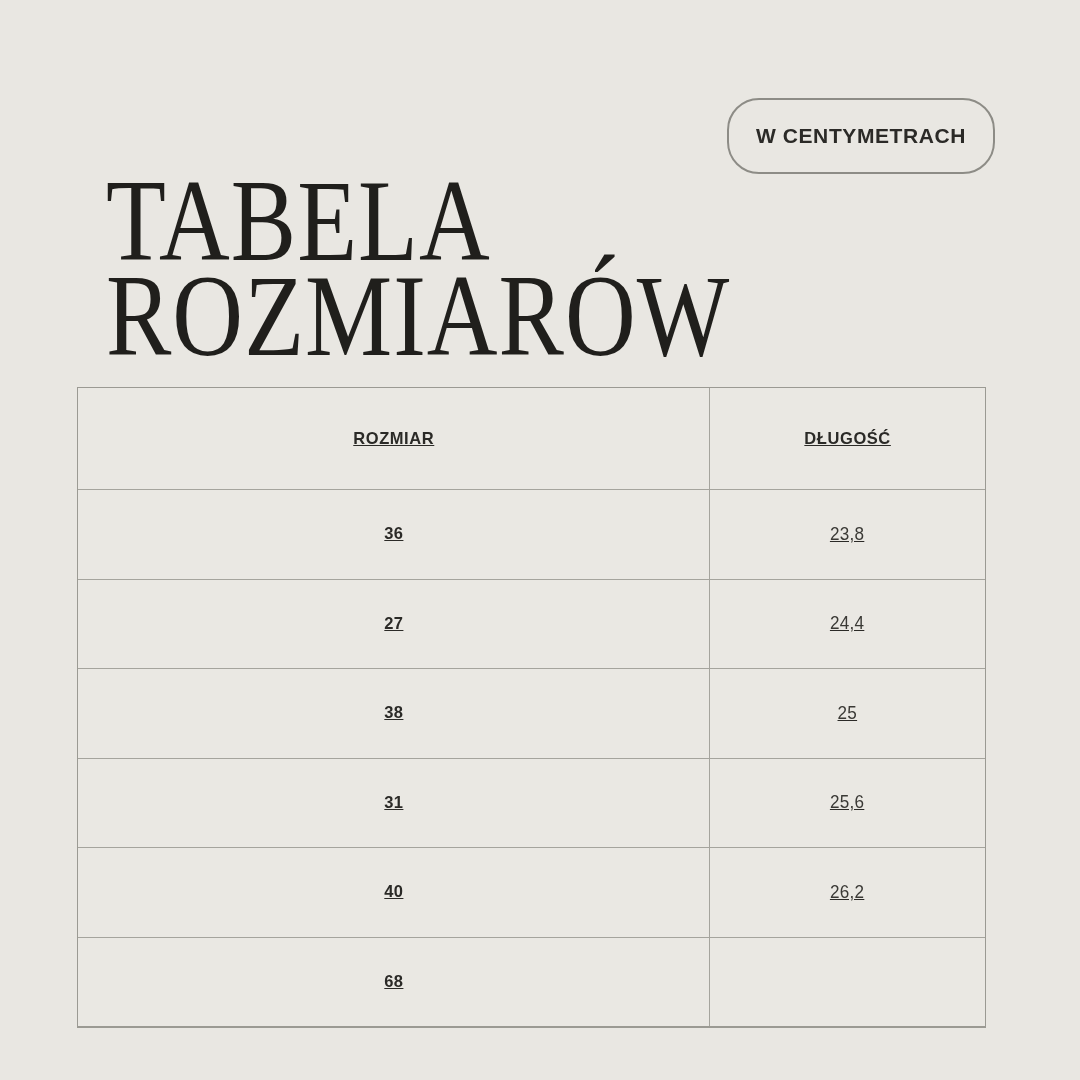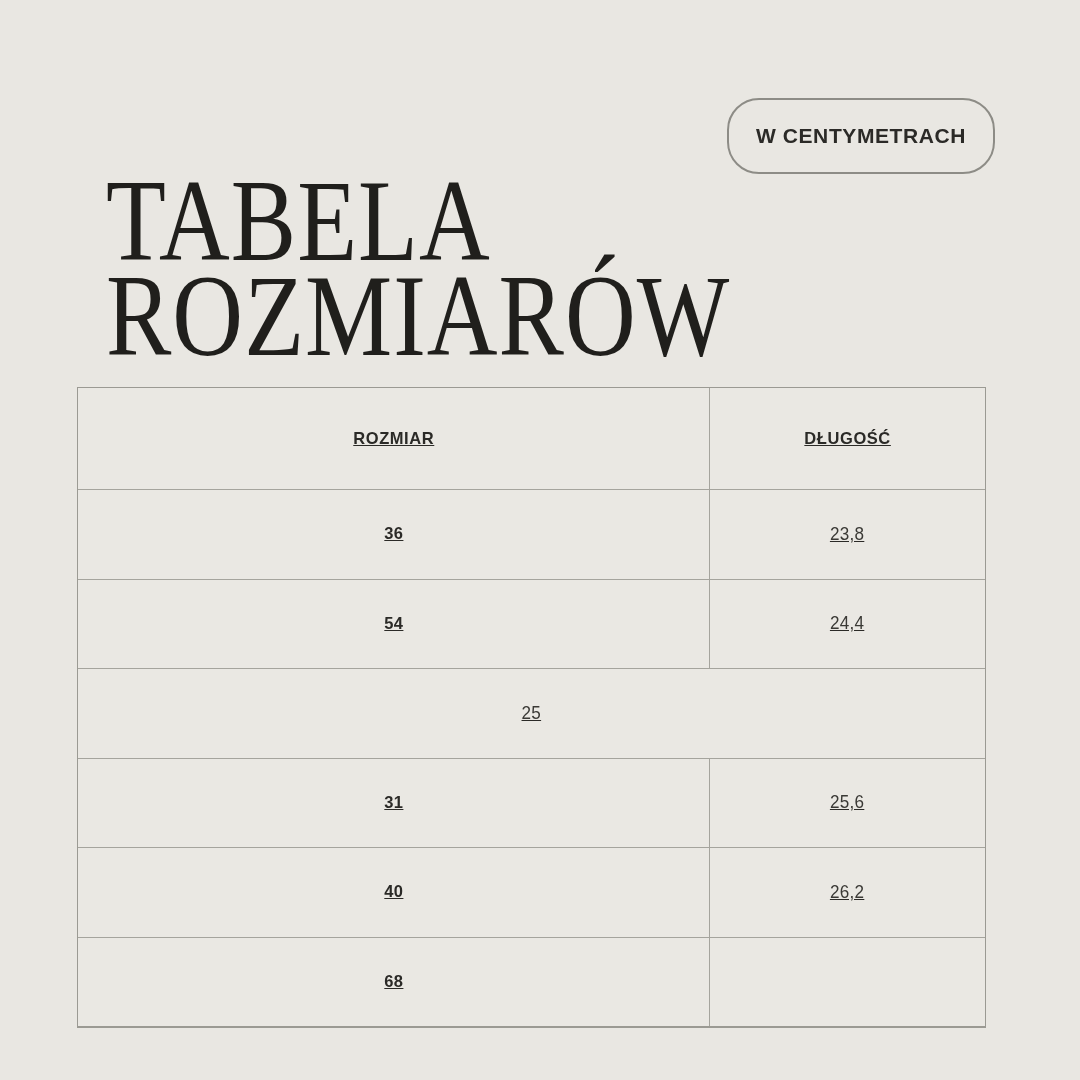--- a/index.html
+++ b/index.html
@@ -144,27 +144,30 @@
   <div class="t-row">
         <div class="cell c1">
           <span class="size-text">36</span>
         </div>
         <div class="cell c2">
           <span class="len-text">23,8</span>
         </div>
       </div>
       <div class="t-row">
         <div class="cell c1">
-          <span class="size-text">54</span>
+          <span class="size-text">27</span>
         </div>
         <div class="cell c2">
           <span class="len-text">24,4</span>
         </div>
       </div>
       <div class="t-row">
+        <div class="cell c1">
+          <span class="size-text">38</span>
+        </div>
         <div class="cell c2">
           <span class="len-text">25</span>
         </div>
       </div>
       <div class="t-row">
         <div class="cell c1">
           <span class="size-text">31</span>
         </div>
         <div class="cell c2">
           <span class="len-text">25,6</span>

